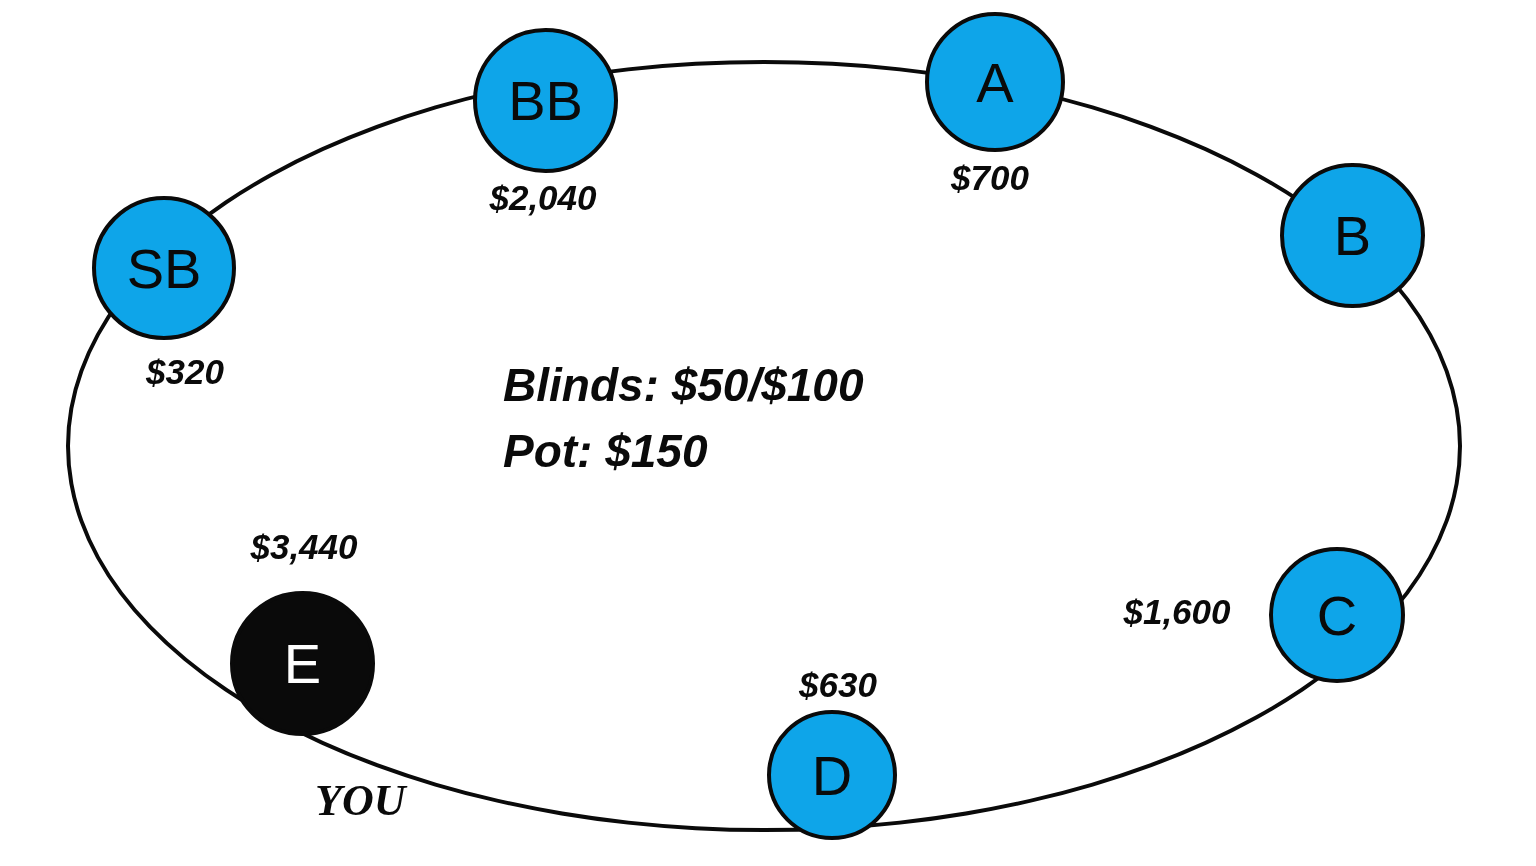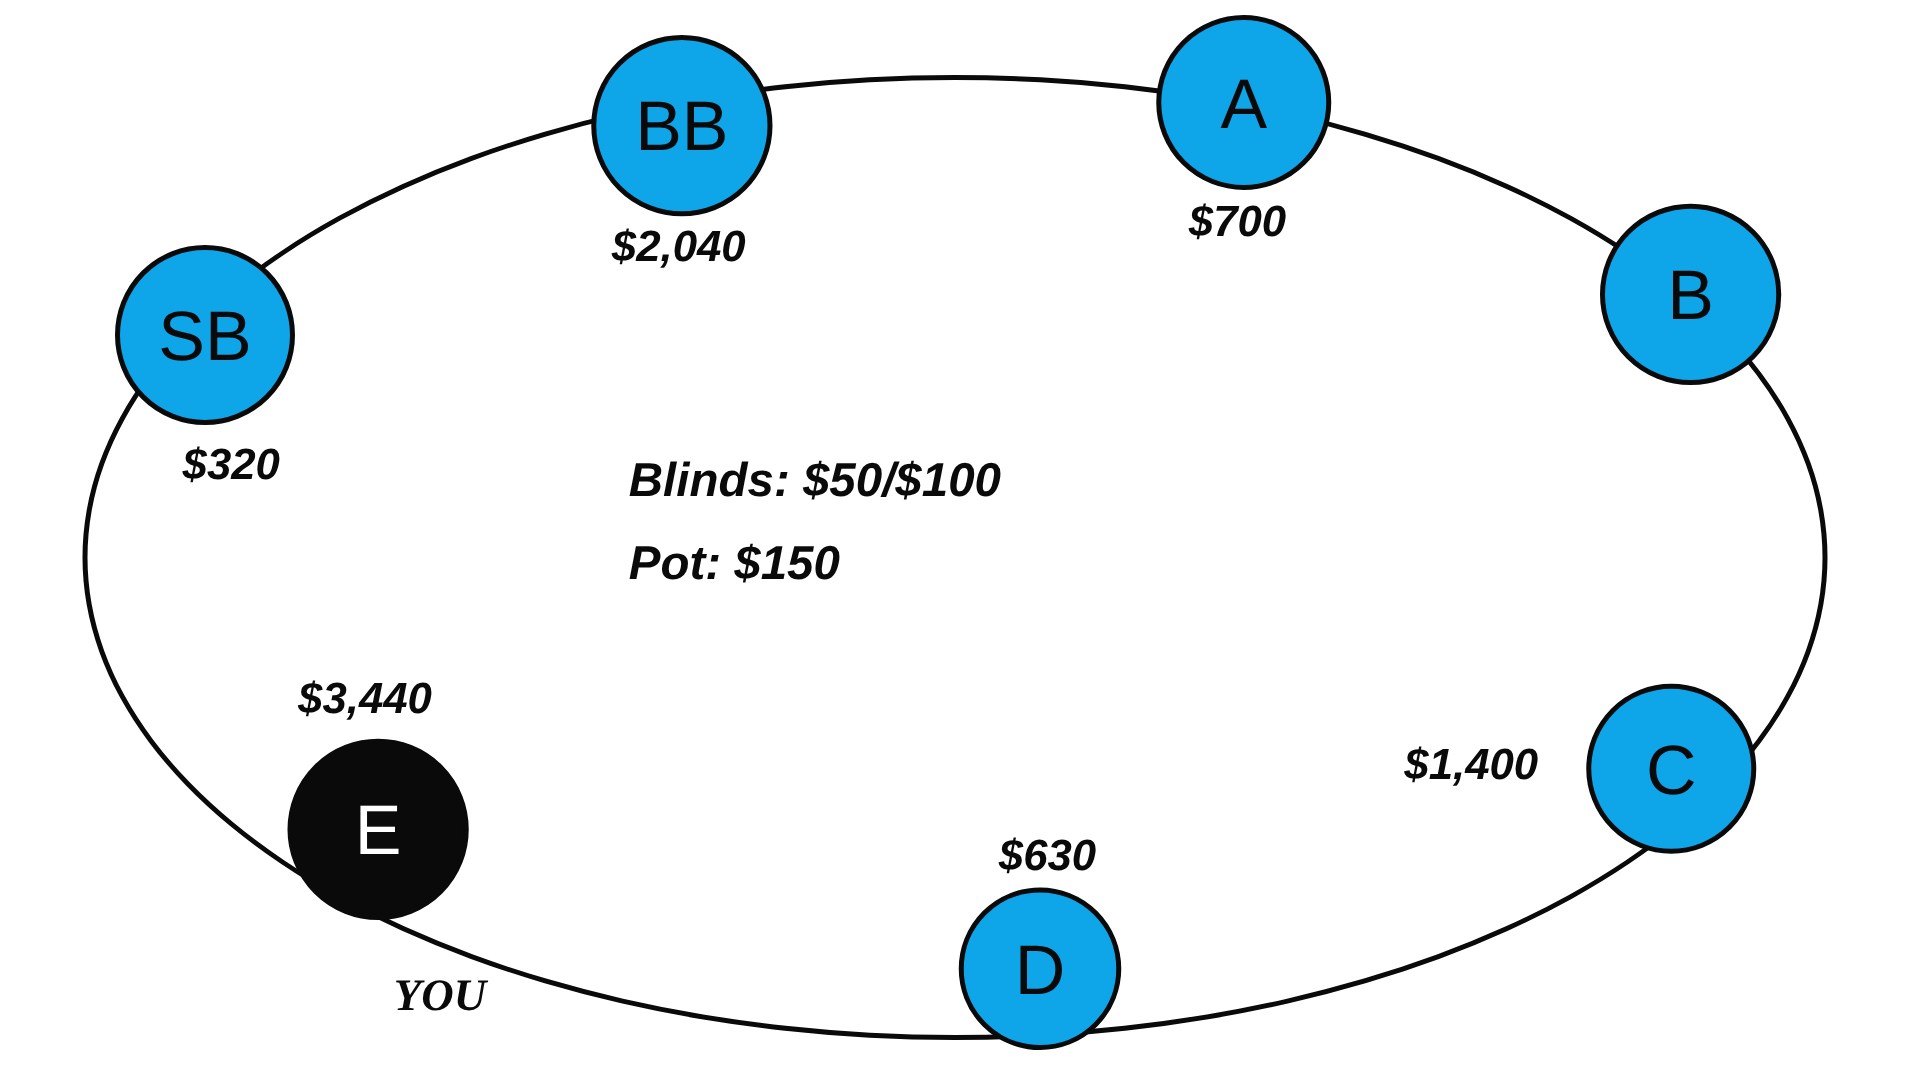--- a/index.html
+++ b/index.html
@@ -65,42 +65,42 @@
     font-size: 35px;
     color: #0a0a0a;
     z-index: 3;
   }
   .stack-sb { left: 65px;   top: 352px; }
   .stack-bb { left: 423px;  top: 178px; }
   .stack-a  { left: 870px;  top: 158px; }
   .stack-b  { left: 1227px; top: 305px; }
   .stack-c  { left: 1057px; top: 592px; }
   .stack-d  { left: 718px;  top: 633px; margin-top: 32px; }
-  .stack-e  { left: 172px;  top: 527px; margin-top: 12px; }
+  .stack-e  { left: 184px;  top: 527px; }
   
   .center-text {
     position: absolute;
     left: 503px;
     top: 352px;
     font-style: italic;
     font-weight: 700;
-    font-size: 38px;
+    font-size: 46px;
     line-height: 66px;
     color: #0a0a0a;
     z-index: 3;
   }
   
   .you-label {
     position: absolute;
     left: 315px;
     top: 775px;
     font-family: "Liberation Serif", serif;
     font-style: italic;
     font-weight: 700;
-    font-size: 36px;
+    font-size: 44px;
     color: #0a0a0a;
     z-index: 3;
   }
 </style>
 </head>
 <body>
 
 <div class="stage">
 
   <div class="table-ellipse"></div>
@@ -123,21 +123,21 @@
   <div class="seat seat-d">
     <span>D</span>
   </div>
   <div class="seat seat-e filled">
     <span>E</span>
   </div>
 
   <div class="stack stack-sb">$320</div>
   <div class="stack stack-bb">$2,040</div>
   <div class="stack stack-a">$700</div>
-  <div class="stack stack-c">$1,400</div>
+  <div class="stack stack-c">$1,600</div>
   <div class="stack stack-d">$630</div>
   <div class="stack stack-e">$3,440</div>
 
   <div class="center-text">
     <div>Blinds: $50/$100</div>
     <div>Pot: $150</div>
   </div>
 
   <div class="you-label">YOU</div>
 

